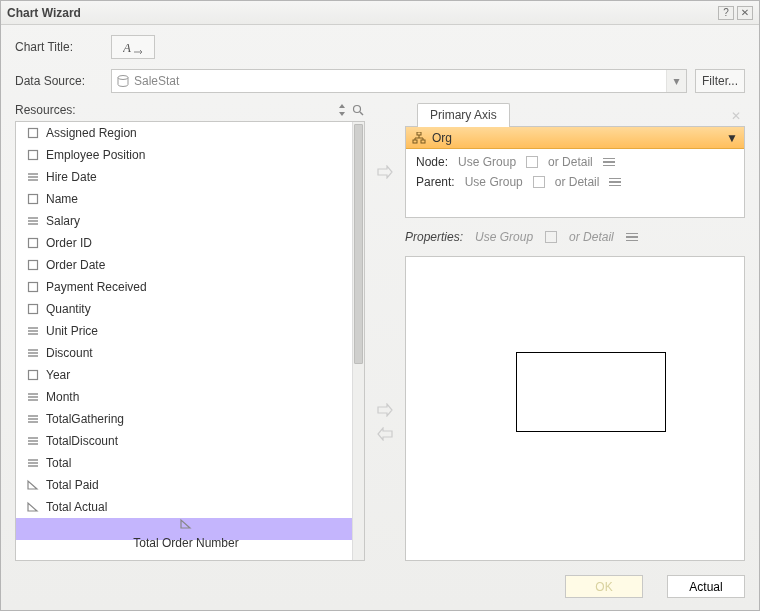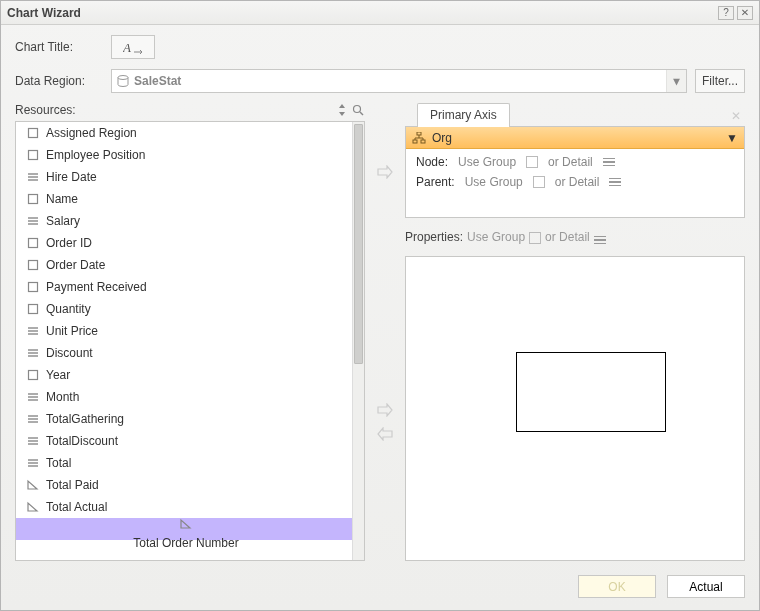--- a/index.html
+++ b/index.html
@@ -7,21 +7,21 @@
   .window { width: 760px; height: 611px; border: 1px solid #b5b5b5; background: linear-gradient(#f4f4f3, #eeeeec); display: flex; flex-direction: column; }
   .titlebar { height: 24px; display: flex; align-items: center; padding: 7px 6px; border-bottom: 1px solid #cfcfcd; background: linear-gradient(#f5f5f4,#ececea); }
   .titlebar .title { flex: 1; font-weight: bold; color: #444; font-size: 12px; }
   .tbtn { width: 16px; height: 14px; border: 1px solid #b8b8b6; margin-left: 3px; display:flex; align-items:center; justify-content:center; font-size:10px; color:#666; background:#f0f0ee; cursor:pointer;}
   .content { flex: 1; padding: 10px 14px 12px 14px; display: flex; flex-direction: column; gap: 10px; }
   .form-row { display: flex; align-items: center; gap: 8px; }
   .form-label { width: 88px; color: #444; }
   .text-input { flex:1; height: 24px; border:1px solid #c8c8c6; background:#fff; padding: 0 6px; font-size:12px; color:#333; }
   .text-input::placeholder{ color:#aaa; }
   .icon-btn { width: 44px; height:24px; border:1px solid #c8c8c6; background:#f8f8f7; display:flex; align-items:center; justify-content:center; cursor:pointer; }
-  .combo { flex:1; display:flex; height:24px; border:1px solid #c8c8c6; background:#fff; align-items:center;font-weight:bold; }
+  .combo { flex:1; display:flex; height:24px; border:1px solid #c8c8c6; background:#fff; align-items:center; }
   .combo .ci { width:22px; display:flex; align-items:center; justify-content:center; }
   .combo .ctext { flex:1; color:#888; }
   .combo .cdrop { width:20px; text-align:center; color:#888; border-left:1px solid #e3e3e1; background:#f1f1ef; height:100%; line-height:22px; cursor:pointer;}
   .filter-btn { width:50px; height:24px; border:1px solid #c8c8c6; background:#f8f8f7; color:#444; cursor:pointer; font-size:12px;}
   .main { flex:1; display:flex; gap:10px; min-height:0; }
   .left-col { width: 350px; display:flex; flex-direction:column; }
   .res-header { display:flex; align-items:center; margin-bottom:4px; }
   .res-header .lab{ flex:1; color:#444;}
   .res-header .tool{ width:14px; height:14px; display:flex; align-items:center; justify-content:center; color:#888; cursor:pointer; margin-left:2px;}
   .list-box { flex:1; border:1px solid #c8c8c6; background:#fff; position:relative; overflow:hidden; }
@@ -42,25 +42,25 @@
   .panel { border:1px solid #c8c8c6; background:#fff; }
   .axis-panel { height:92px; margin-top:-1px; display:flex; flex-direction:column;}
   .org-bar { height:22px; background:linear-gradient(#ffd998,#ffbf5d); border-bottom:1px solid #e6a93f; display:flex; align-items:center; padding:0 6px; gap:6px; color:#333;}
   .org-bar .spacer{ flex:1;}
   .axis-rows { padding:6px 10px; display:flex; flex-direction:column; gap:6px; color:#888;}
   .axis-row { display:flex; align-items:center; gap:10px; font-size:12px; }
   .axis-row .k{ color:#333;}
   .mini-check{ width:12px; height:12px; border:1px solid #bbb; display:inline-block;}
   .lines-ico { display:inline-flex; flex-direction:column; gap:2px; }
   .lines-ico span{ display:block; width:12px; height:1.5px; background:#999;}
-  .prop-label { display:flex; align-items:flex-end; gap:4px; color:#444; }
+  .prop-label { display:flex; align-items:center; gap:12px; color:#444;font-style:italic; }
   .prop-label .g{ color:#999;}
   .props-panel{ flex:1; border:1px solid #c8c8c6; background:#fff; position:relative;}
   .preview-box{ position:absolute; left:110px; top:95px; width:150px; height:80px; border:1px solid #000; background:#fff;}
-  .button-row{ display:flex; justify-content:flex-end; gap:11px; padding-top:4px;}
+  .button-row{ display:flex; justify-content:flex-end; gap:24px; padding-top:4px;}
   .dlg-btn{ width:78px; height:23px; border:1px solid #c8c8c6; background:#fff; font-size:12px; cursor:pointer;}
   .dlg-btn.ok{ background:#fffbe6; color:#d9d2a0; cursor:default;}
 </style>
 </head>
 <body>
 
 <div class="window">
   <div class="titlebar">
     <div class="title">Chart Wizard</div>
     <div class="tbtn">?</div>
@@ -71,21 +71,21 @@
       <div class="form-label">Chart Title:</div>
       <div class="icon-btn">
         <svg width="20" height="14" viewBox="0 0 20 14">
             <text x="0" y="12" font-size="13" font-style="italic" font-family="serif" fill="#555">A</text>
             <path d="M11 12 L19 12" stroke="#888" stroke-width="1"></path>
             <path d="M17 10 L19 12 L17 14" stroke="#888" fill="none" stroke-width="1"></path>
           </svg>
       </div>
     </div>
     <div class="form-row">
-      <div class="form-label">Data Region:</div>
+      <div class="form-label">Data Source:</div>
       <div class="combo">
         <div class="ci">
           <svg width="14" height="14" viewBox="0 0 14 14">
               <ellipse cx="7" cy="3.5" rx="5" ry="2" fill="none" stroke="#999"></ellipse>
               <path d="M2 3.5 V10.5 A5 2 0 0 0 12 10.5 V3.5" fill="none" stroke="#999"></path>
             </svg>
         </div>
         <div class="ctext">SaleStat</div>
         <div class="cdrop">▾</div>
       </div>

